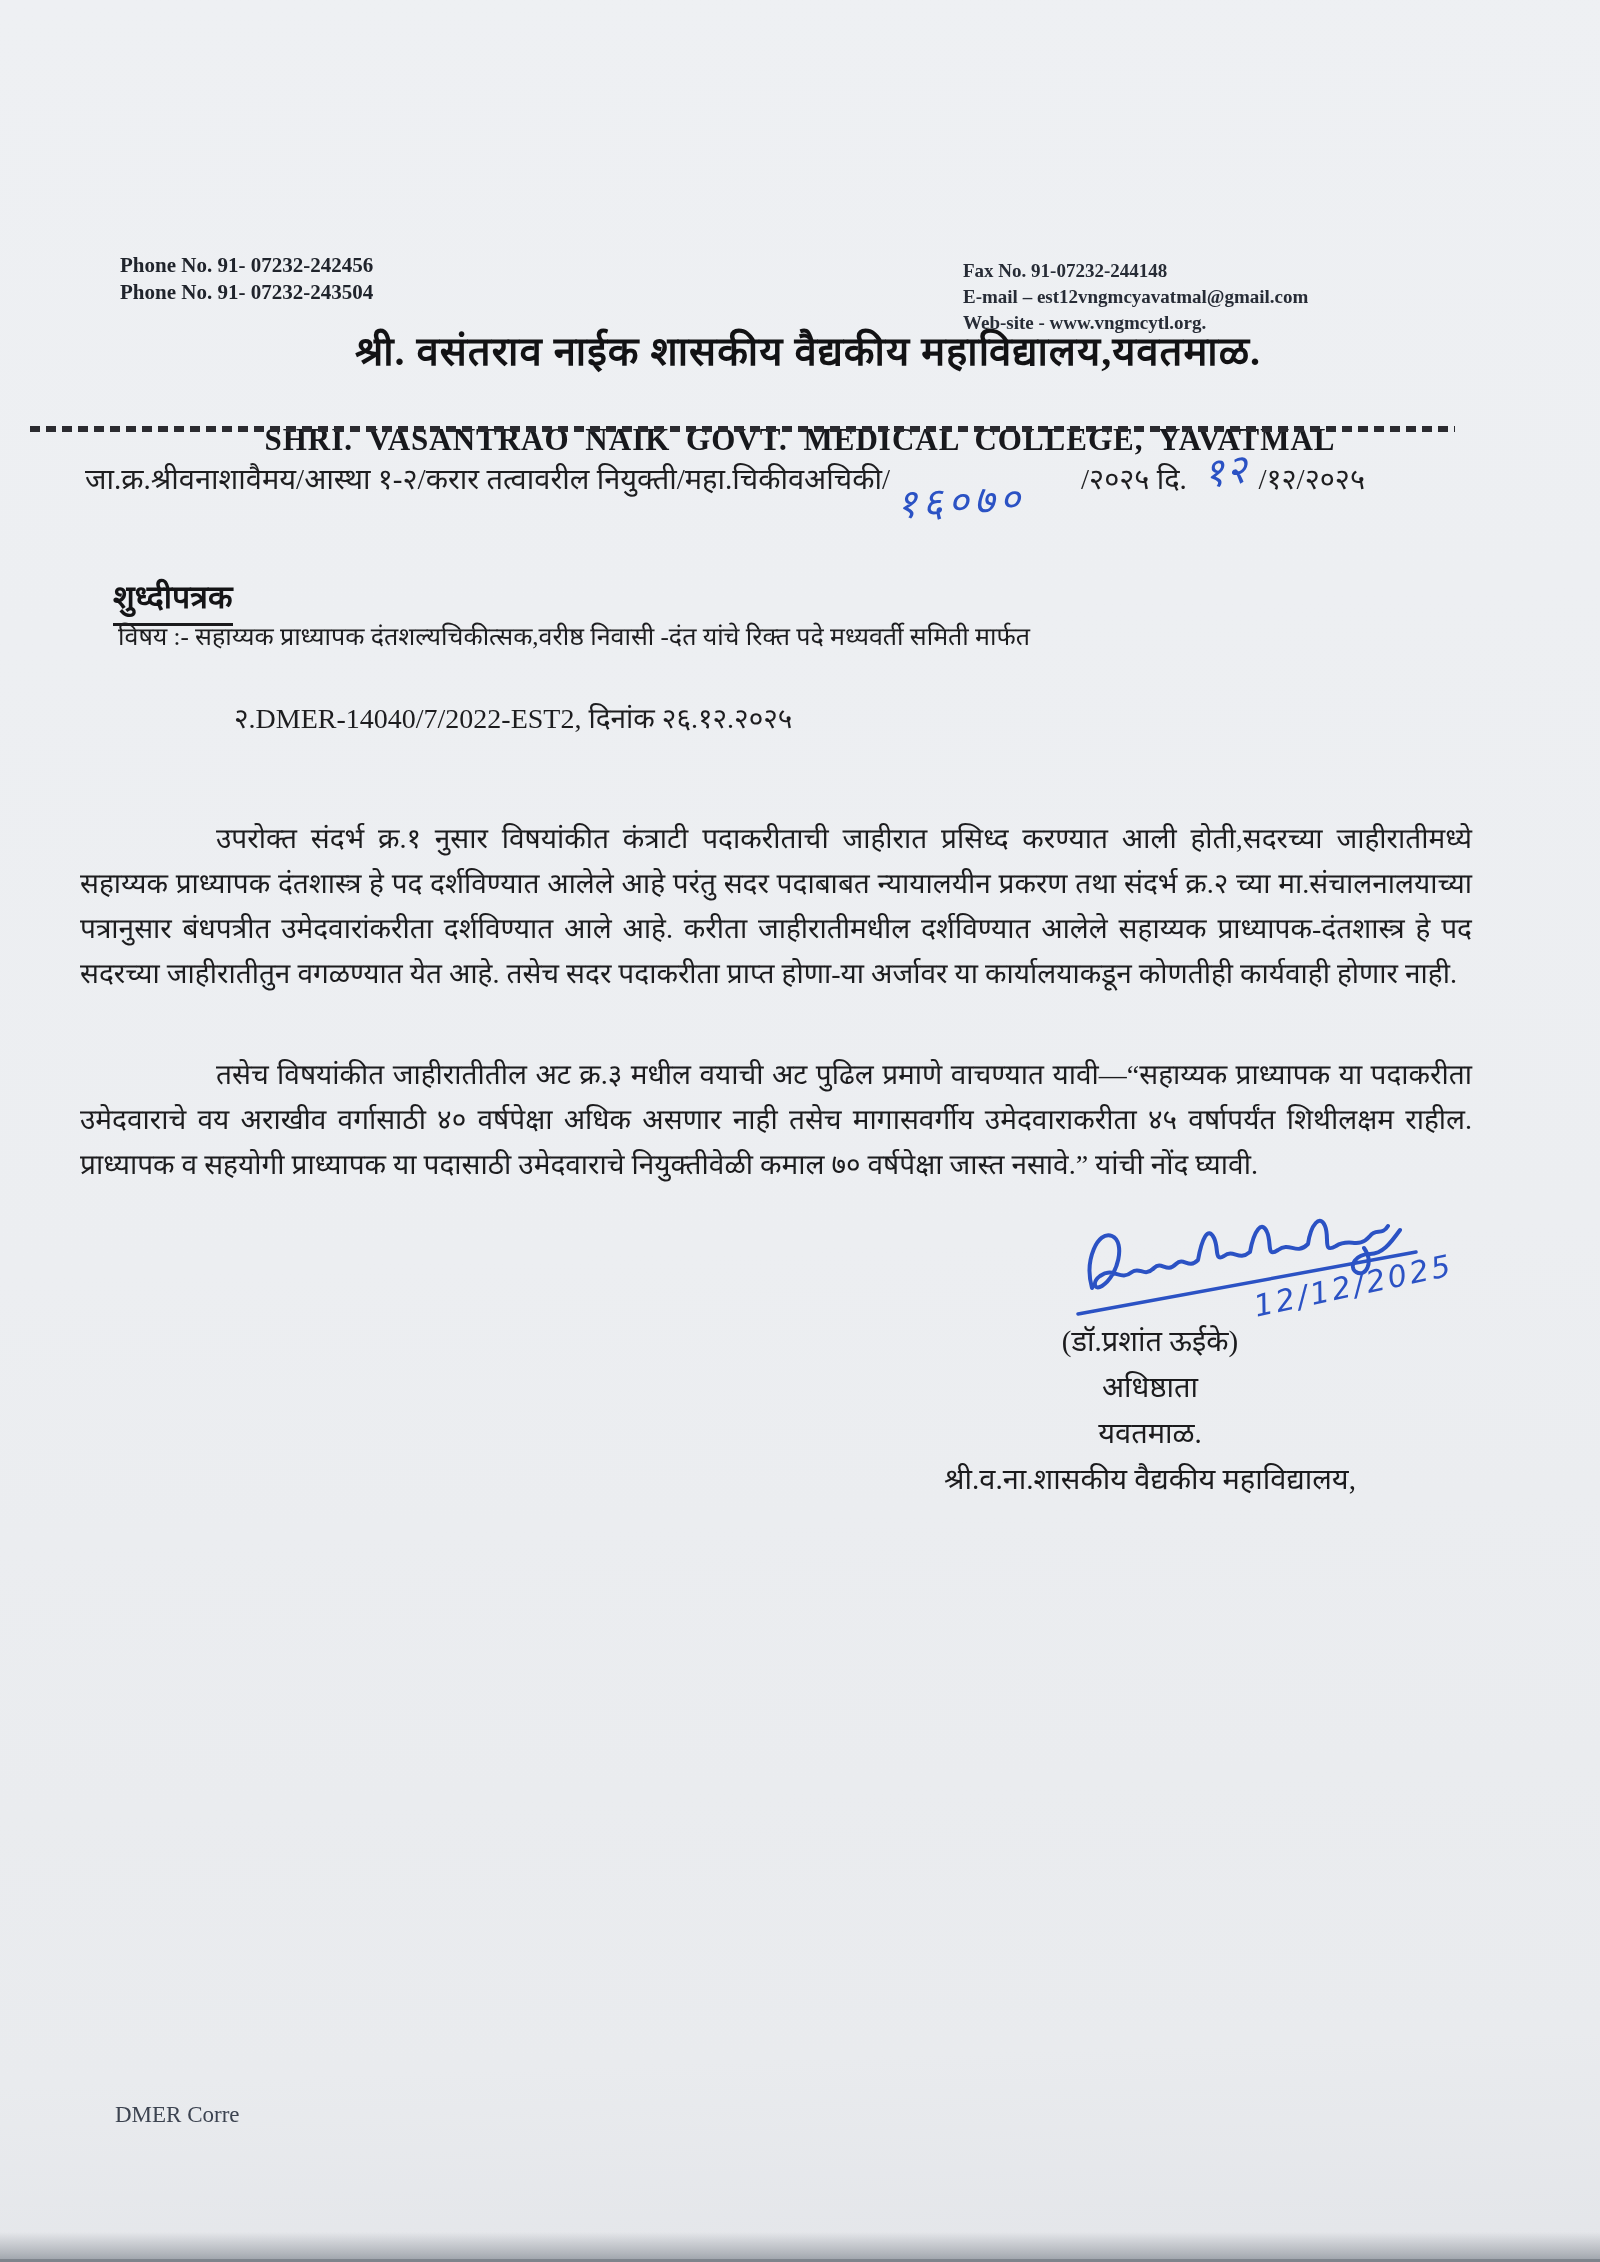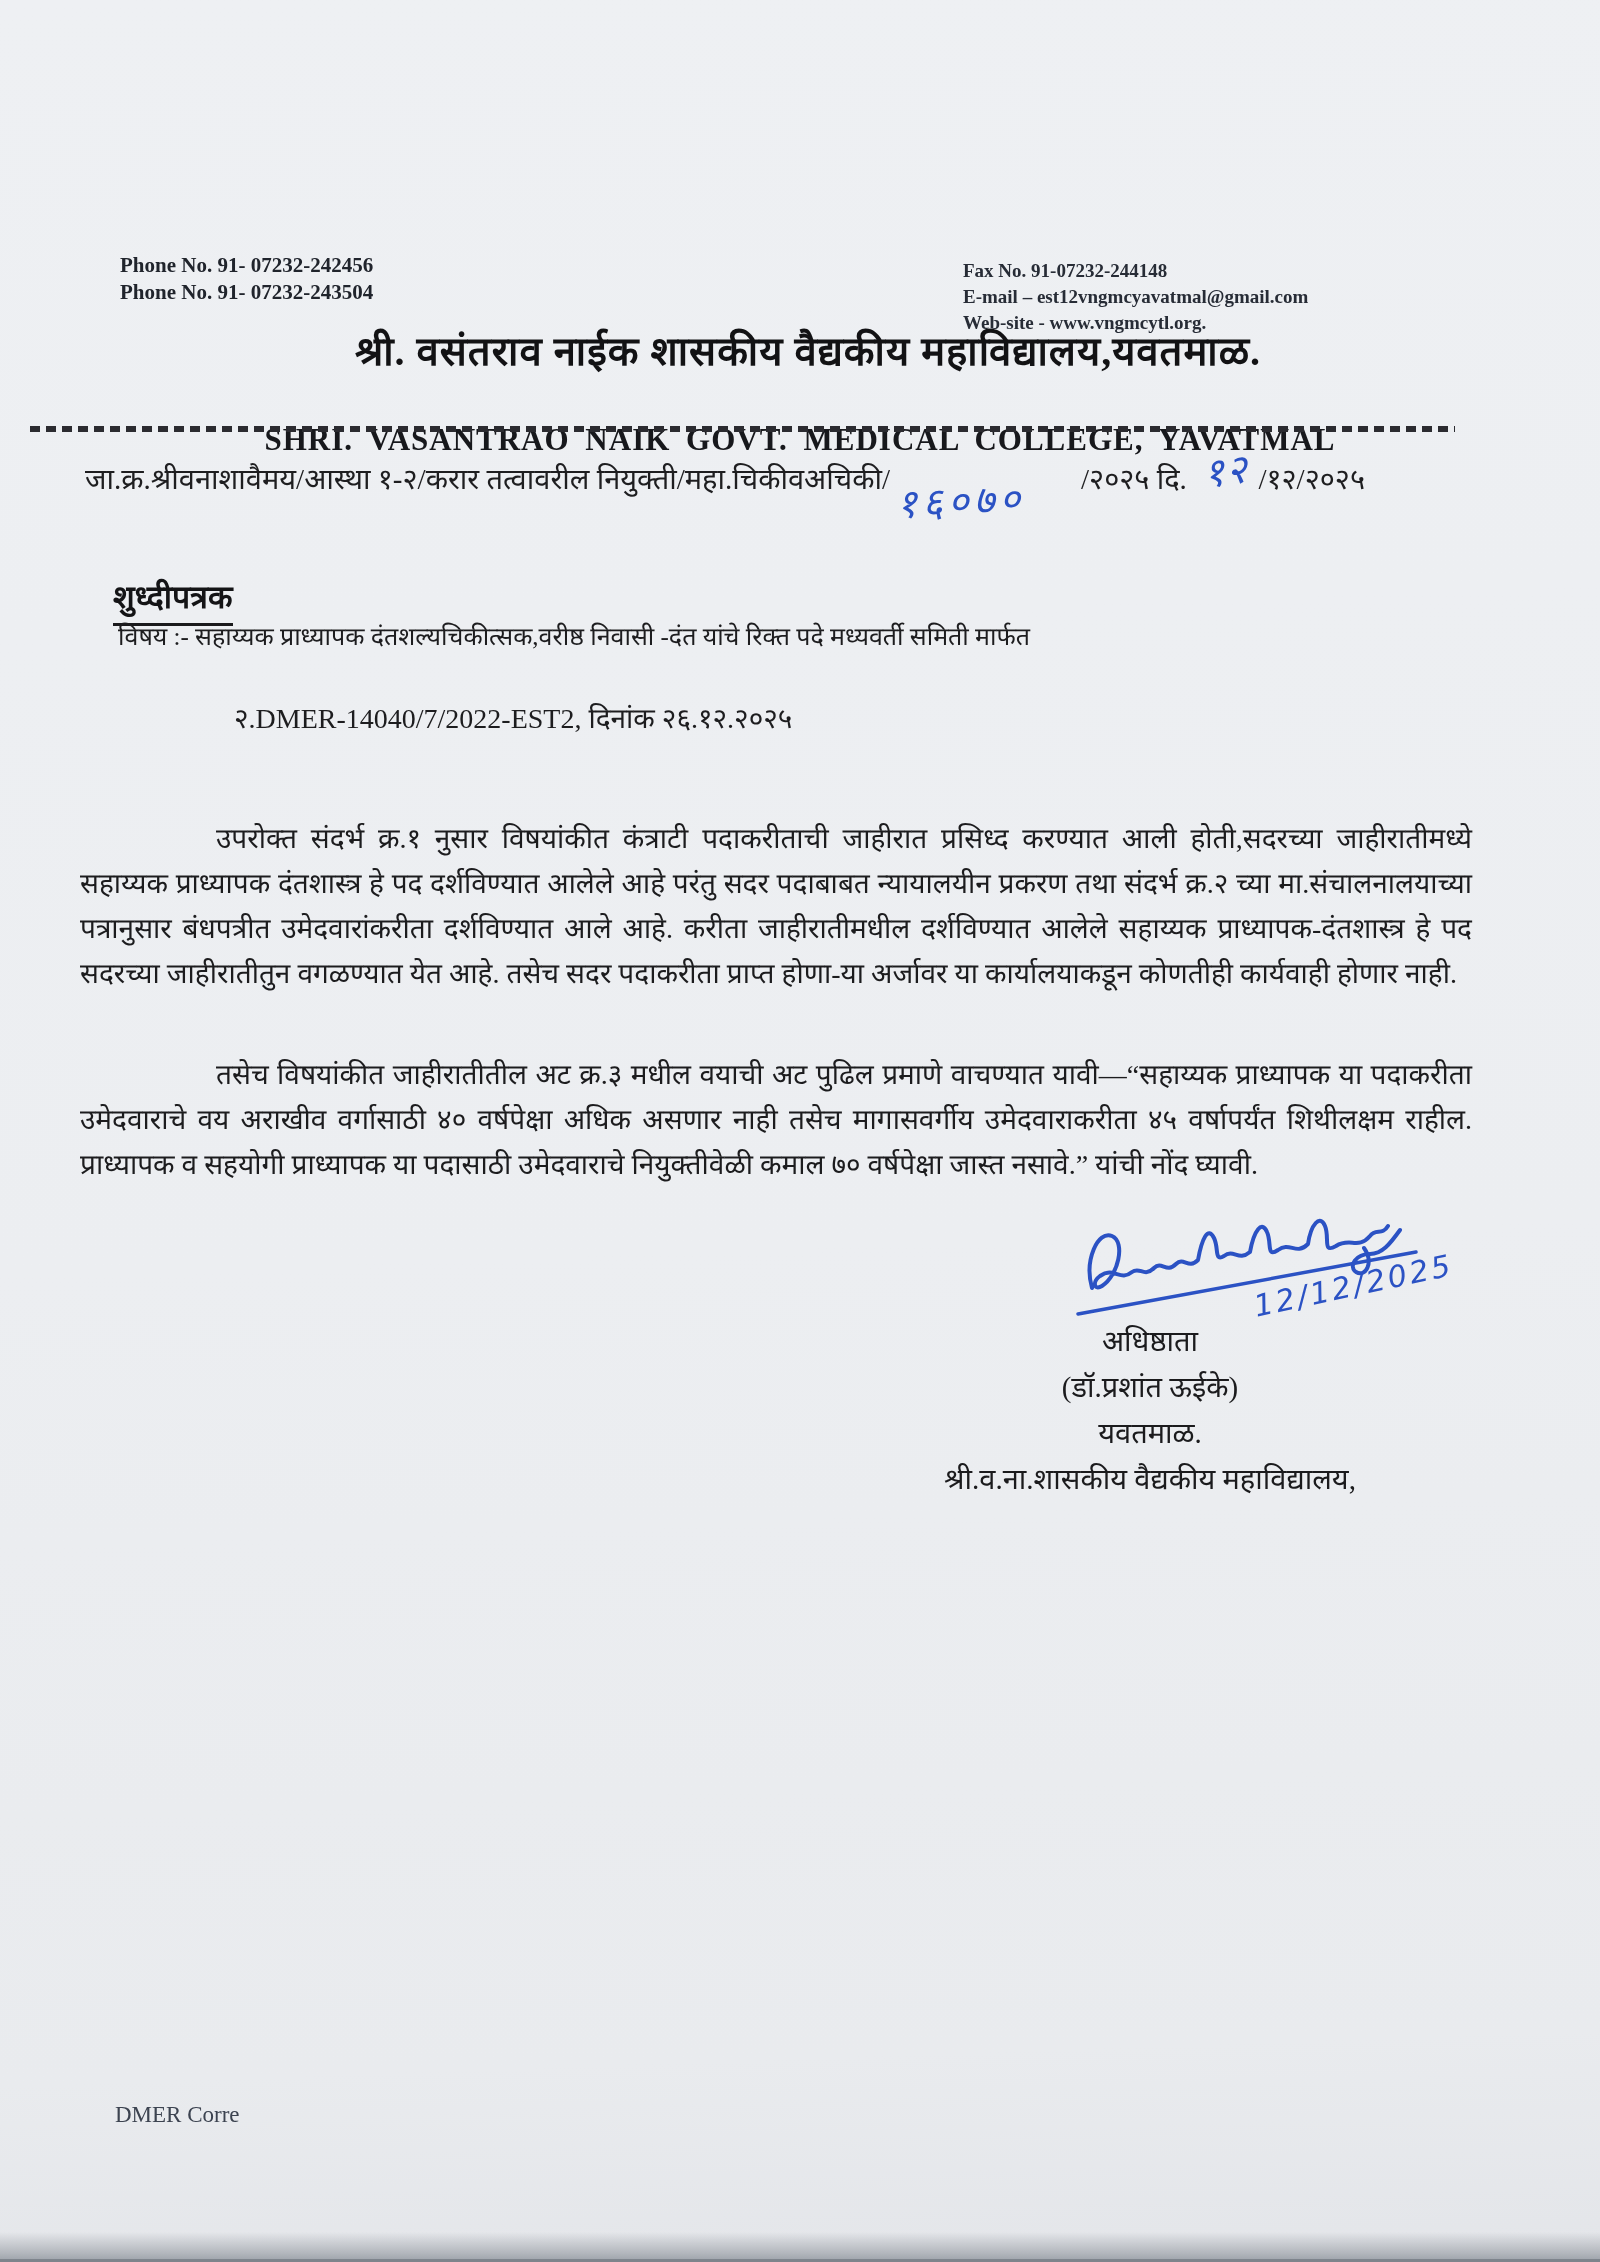--- a/index.html
+++ b/index.html
@@ -135,22 +135,22 @@
   <svg class="sig-svg" width="400" height="130" viewBox="0 0 400 130">
     <g stroke="#2b52c4" fill="none" stroke-linecap="round" stroke-linejoin="round">
       <path stroke-width="4" d="M24,92 C16,64 30,34 44,40 C58,46 50,80 34,90 C26,95 24,86 32,80 C46,70 52,86 64,76 C72,70 76,82 86,72 C94,64 98,78 108,68 C116,60 120,74 130,64 C134,42 140,30 146,42 C151,52 146,66 156,60 C166,52 170,66 182,56 C186,34 194,24 199,36 C204,47 198,62 210,54 C222,45 228,60 240,48 C243,28 252,18 257,30 C262,42 254,58 268,50 C282,41 290,54 302,40 C308,32 314,40 320,30"></path>
       <path stroke-width="4" d="M296,52 C306,66 298,82 288,76 C280,70 288,58 302,58 C314,58 322,48 332,34"></path>
       <path stroke-width="3.5" d="M10,118 L348,56"></path>
     </g>
   </svg>
   <div class="sig-date hw">12/12/2025</div>
 
   <div class="sign-block">
+    <div>(डॉ.प्रशांत ऊईके)</div>
     <div>अधिष्ठाता</div>
-    <div>(डॉ.प्रशांत ऊईके)</div>
     <div>यवतमाळ.</div>
     <div>श्री.व.ना.शासकीय वैद्यकीय महाविद्यालय,</div>
   </div>
 
   <div class="footer-note">DMER Corre</div>
 
   <div class="scan-edge-bottom"></div>
 </div>
 
 </body></html>

